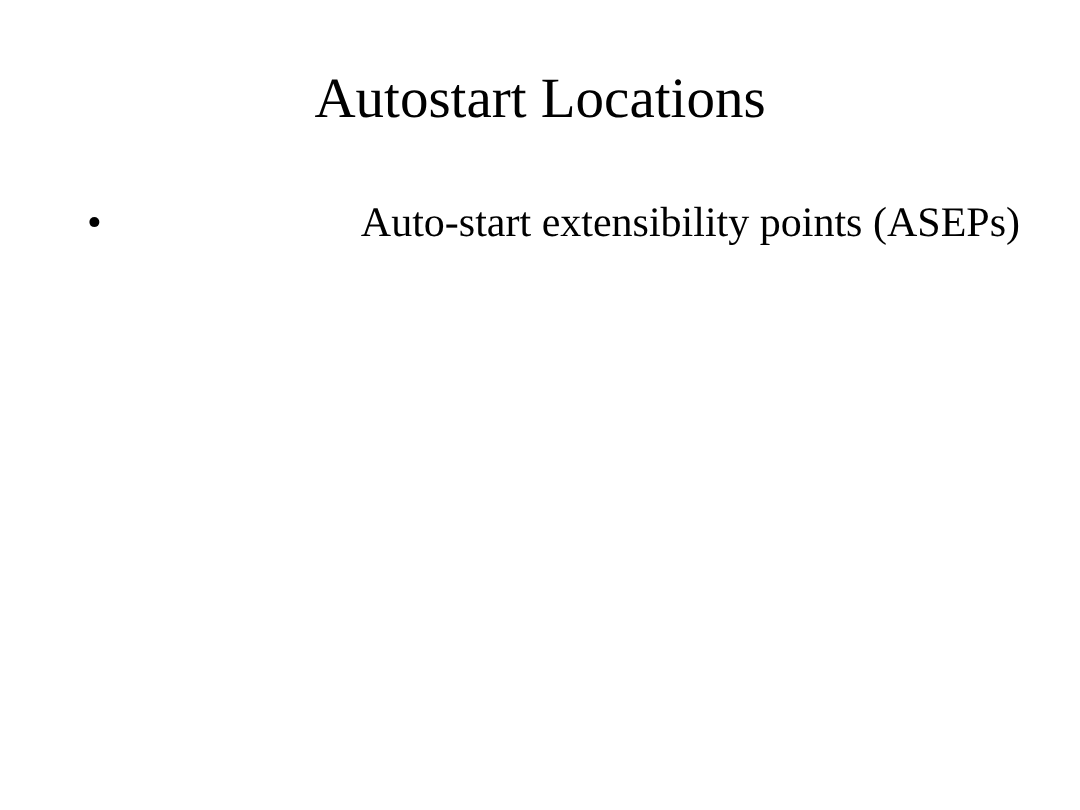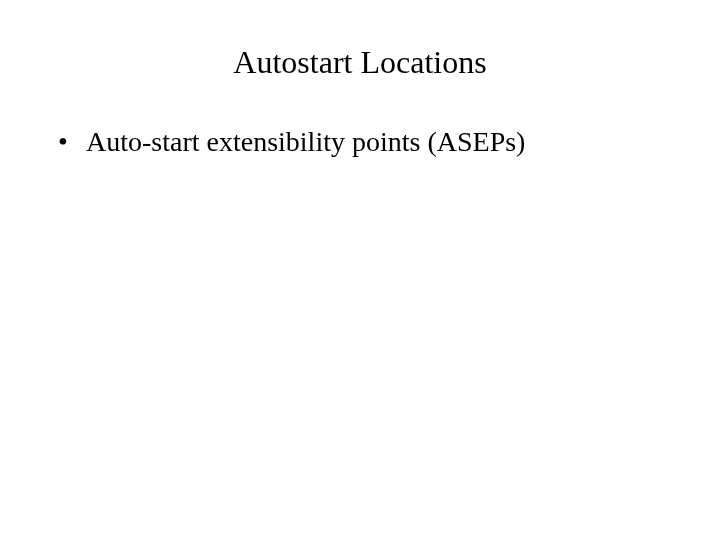--- a/index.html
+++ b/index.html
@@ -12,28 +12,29 @@
     color: #000;
   }
   .slide {
     box-sizing: border-box;
     width: 720px;
     height: 540px;
     padding: 30px 40px 40px 40px;
   }
   .title {
     text-align: center;
-    font-size: 32px;
+    font-size: 38px;
     font-weight: 400;
     margin: 14px 0 42px 0;
   }
   ul.level1 {
     list-style: none;
     padding: 0;
     margin: 0 0 0 18px;
+    text-align: right;
   }
   ul.level1 > li {
     font-size: 28px;
     line-height: 1.35;
     padding-left: 28px;
     position: relative;
     margin-bottom: 2px;
   }
   ul.level1 > li::before {
     content: "•";

